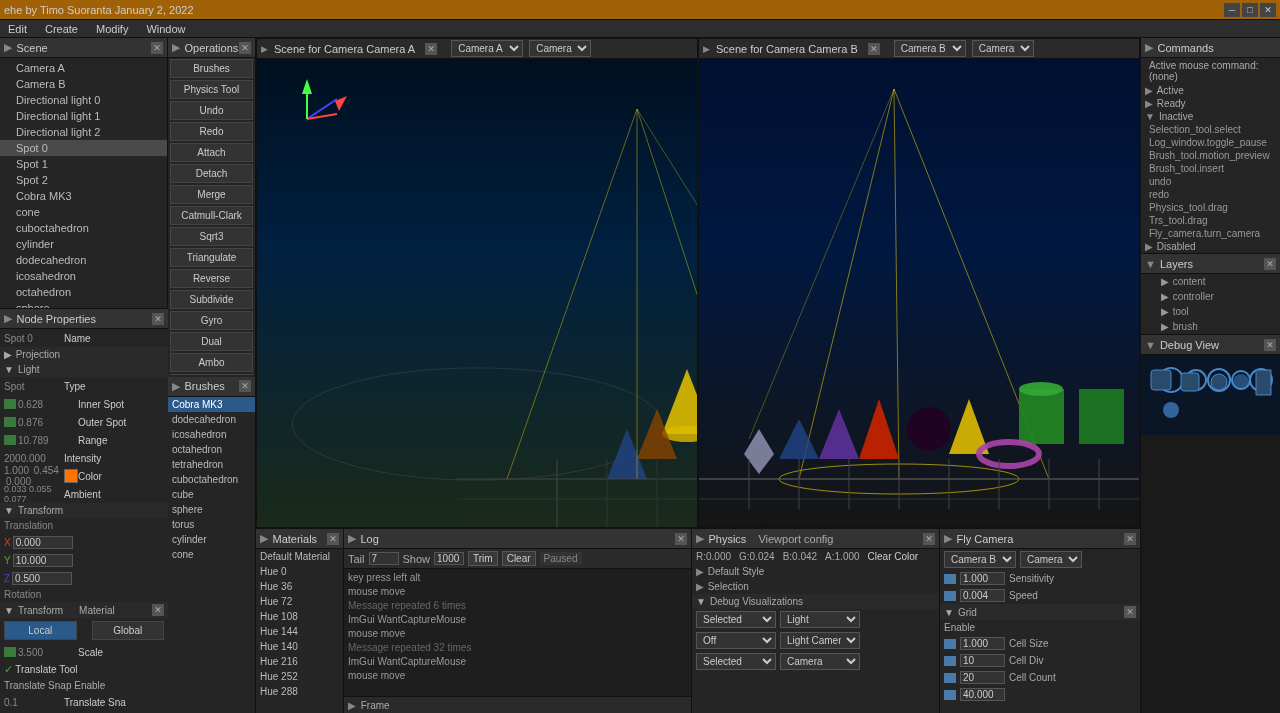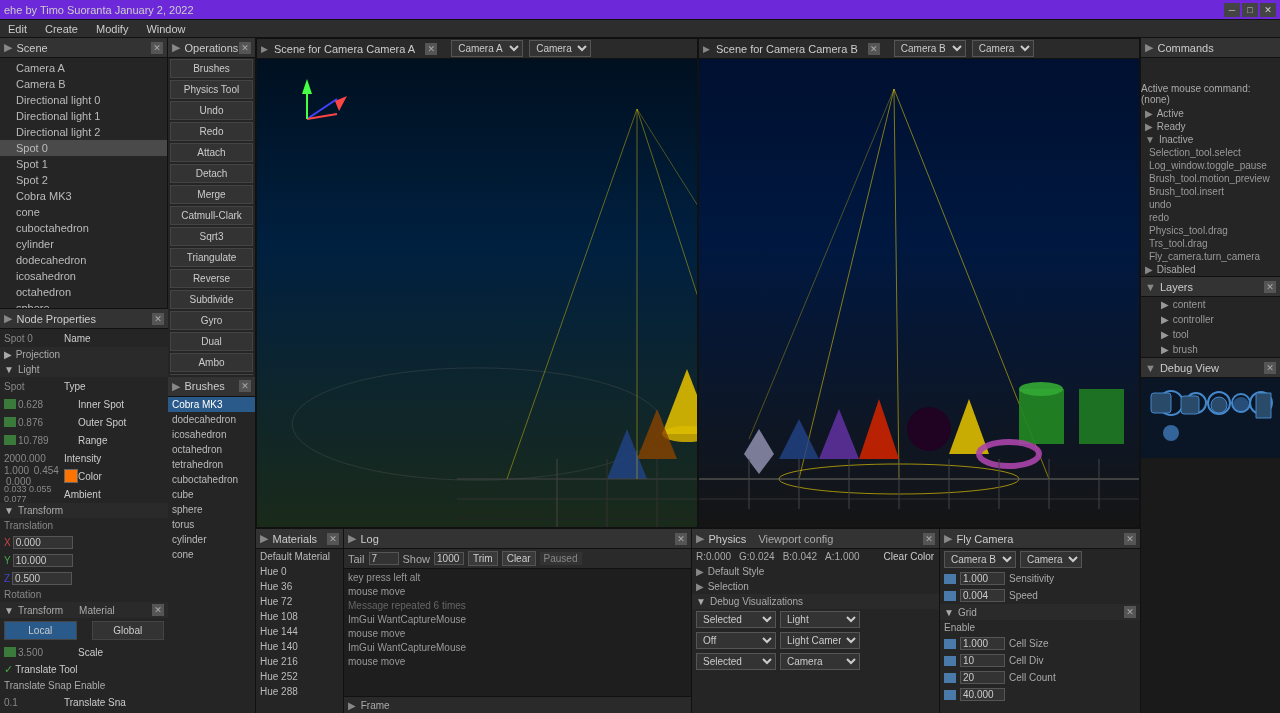--- a/index.html
+++ b/index.html
@@ -8,21 +8,21 @@
       color: #cccccc;
       font-family: 'Segoe UI', Tahoma, sans-serif;
       font-size: 11px;
       width: 1280px;
       height: 713px;
       overflow: hidden;
       display: flex;
       flex-direction: column;
     }
     .titlebar {
-      background: #6d28d9;
+      background: #a16207;
       height: 20px;
       display: flex;
       align-items: center;
       justify-content: space-between;
       padding: 0 4px;
       border-bottom: 1px solid #111;
     }
     .titlebar-title { font-size: 11px; color: #ccc; }
     .titlebar-controls { display: flex; gap: 2px; }
     .titlebar-btn {
@@ -780,20 +780,21 @@
           <button class="log-btn">Trim</button>
           <button class="log-btn">Clear</button>
           <span class="status-badge">Paused</span>
         </div>
         <div class="log-content">
           <div class="log-line">key press left alt</div>
           <div class="log-line">mouse move</div>
           <div class="log-line grey">Message repeated 6 times</div>
           <div class="log-line">ImGui WantCaptureMouse</div>
           <div class="log-line">mouse move</div>
+          <div class="log-line grey">Message repeated 32 times</div>
           <div class="log-line">ImGui WantCaptureMouse</div>
           <div class="log-line">mouse move</div>
 
         </div>
         <div style="background:#2a2a2a;padding:2px 4px;border-top:1px solid #111;">
           <span style="color:#888;font-size:10px;">▶</span>
           <span style="color:#aaa;font-size:10px;margin-left:2px;">Frame</span>
         </div>
       </div>
 
@@ -804,21 +805,21 @@
             <span>Physics</span>
             <span style="margin-left:8px;color:#aaa;">Viewport config</span>
           </div>
           <button class="panel-close">✕</button>
         </div>
         <div class="phys-row">
           <span>R:0.000</span>
           <span style="margin-left:4px;">G:0.024</span>
           <span style="margin-left:4px;">B:0.042</span>
           <span style="margin-left:4px;">A:1.000</span>
-          <span style="margin-left:20px;color:#ccc;">Clear Color</span>
+          <span style="margin-left:4px;color:#ccc;">Clear Color</span>
         </div>
         <div class="phys-row">
           <span style="color:#888;">▶</span>
           <span>Default Style</span>
         </div>
         <div class="phys-row">
           <span style="color:#888;">▶</span>
           <span>Selection</span>
         </div>
         <div class="section-header">
@@ -896,21 +897,21 @@
     </div>
   </div>
 
   <div class="panel-commands">
     <div class="panel-header">
       <div class="panel-header-title">
         <span style="color:#888;">▶</span>
         <span>Commands</span>
       </div>
     </div>
-    <div style="padding:2px 0;font-size:10px;color:#aaa;margin-top:23px;">Active mouse command: (none)</div>
+    <div style="padding:2px 8px;font-size:10px;color:#aaa;">Active mouse command: (none)</div>
     <div class="cmd-group">
       <span style="color:#888;">▶</span>
       <span>Active</span>
     </div>
     <div class="cmd-group">
       <span style="color:#888;">▶</span>
       <span>Ready</span>
     </div>
     <div class="cmd-group">
       <span style="color:#888;">▼</span>

